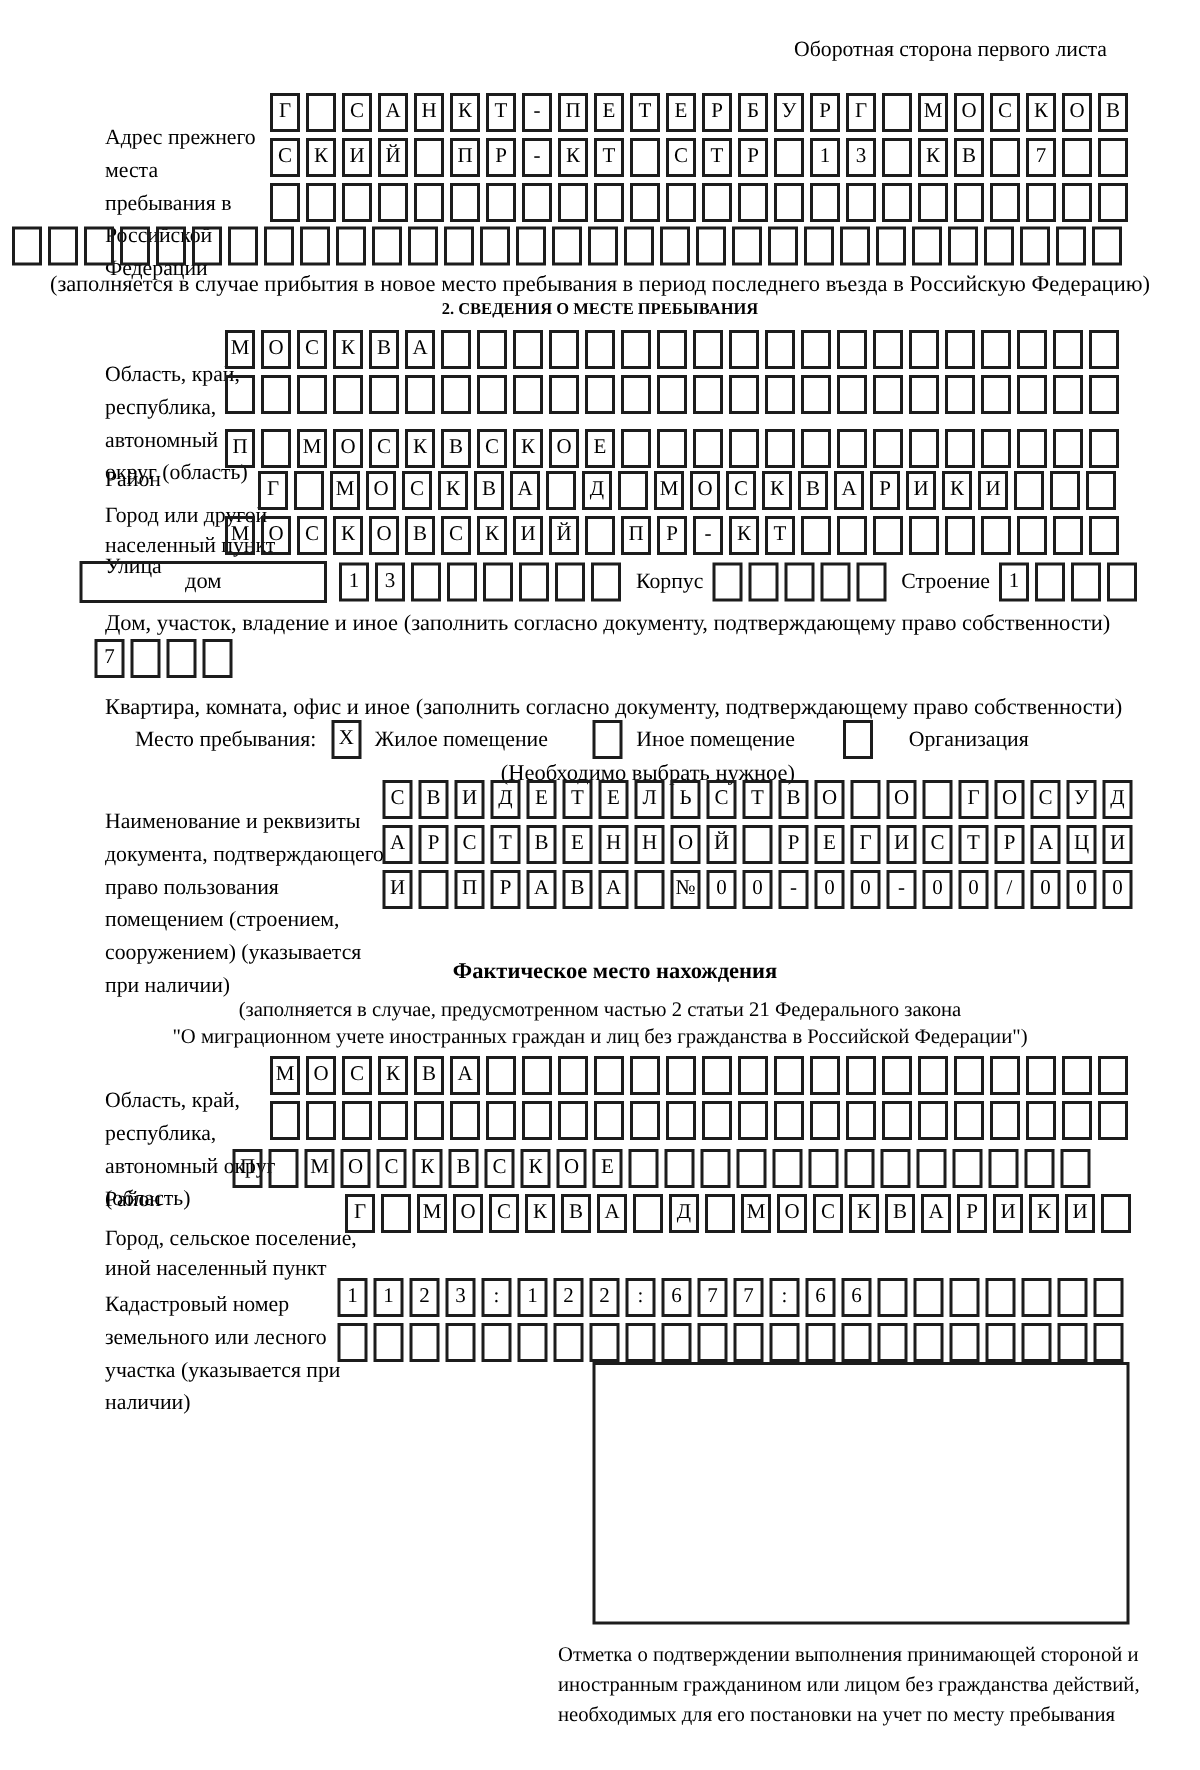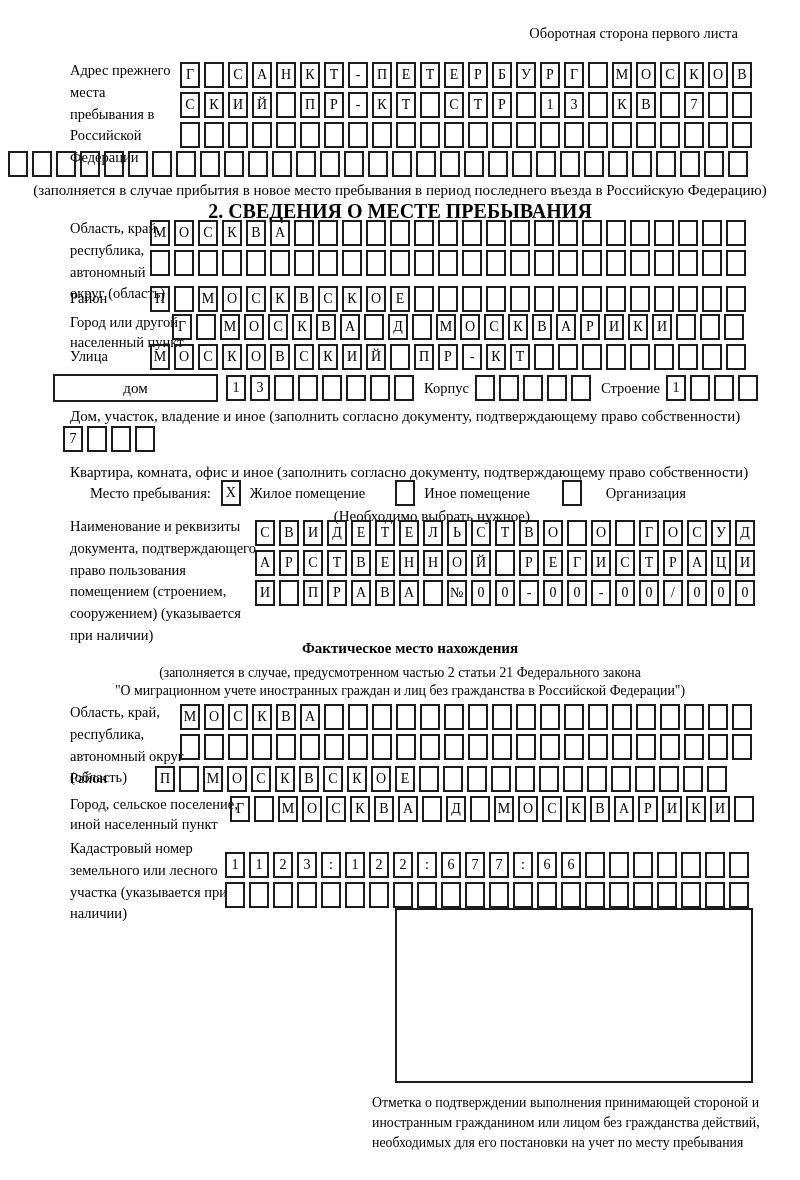--- a/index.html
+++ b/index.html
@@ -15,23 +15,23 @@
     width:20px; height:26px; flex:0 0 20px;
     border:2px solid #1c1c1c;
     display:flex; align-items:center; justify-content:center;
     font-size:14px; line-height:1;
   }
   .bigbox {
     border:2px solid #1c1c1c; height:28px;
     display:flex; align-items:center; justify-content:center;
     font-size:15px;
   }
-  .label { font-size:14.5px; line-height:1.5; }
+  .label { font-size:14.5px; line-height:1.5;margin-top:22px; }
   .note { font-size:15px; line-height:1.35; }
-  .title { font-size:20px; font-weight:bold; text-align:center; width:100%; }
+  .title { font-size:11px; font-weight:bold; text-align:center; width:100%; }
   .center { text-align:center; width:100%; }
   .inline-label { font-size:14.5px; }
   .dom-row, .kv-row, .mesto-row { display:flex; align-items:center;margin-left:20px; }
   .stampbox { border:2px solid #1c1c1c; background:#fff; }
 </style>
 </head>
 <body>
 
 <div class="abs note" style="top:24px; right:62px; font-size:14.5px;">Оборотная сторона первого листа</div>
 

